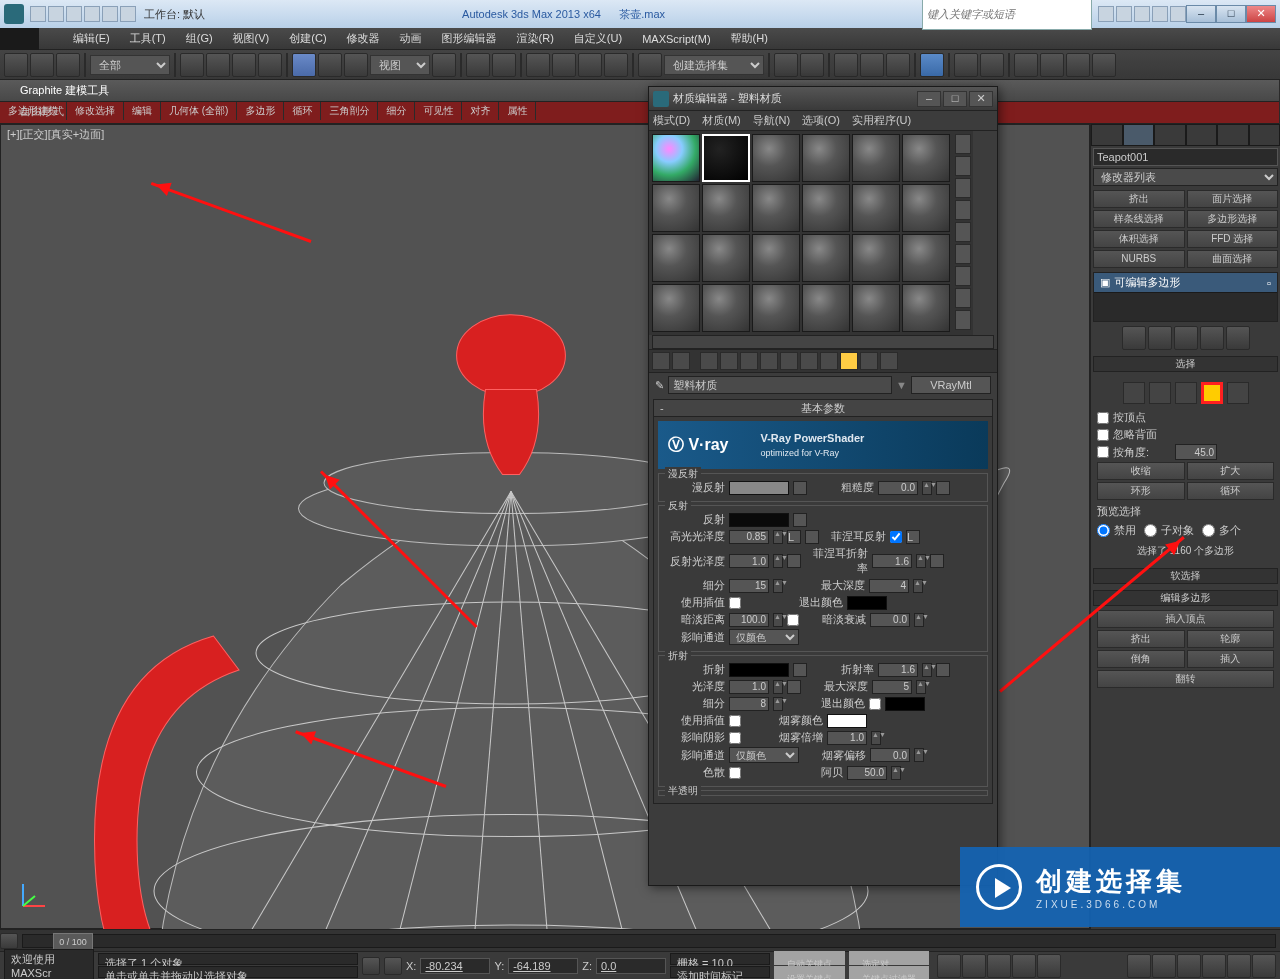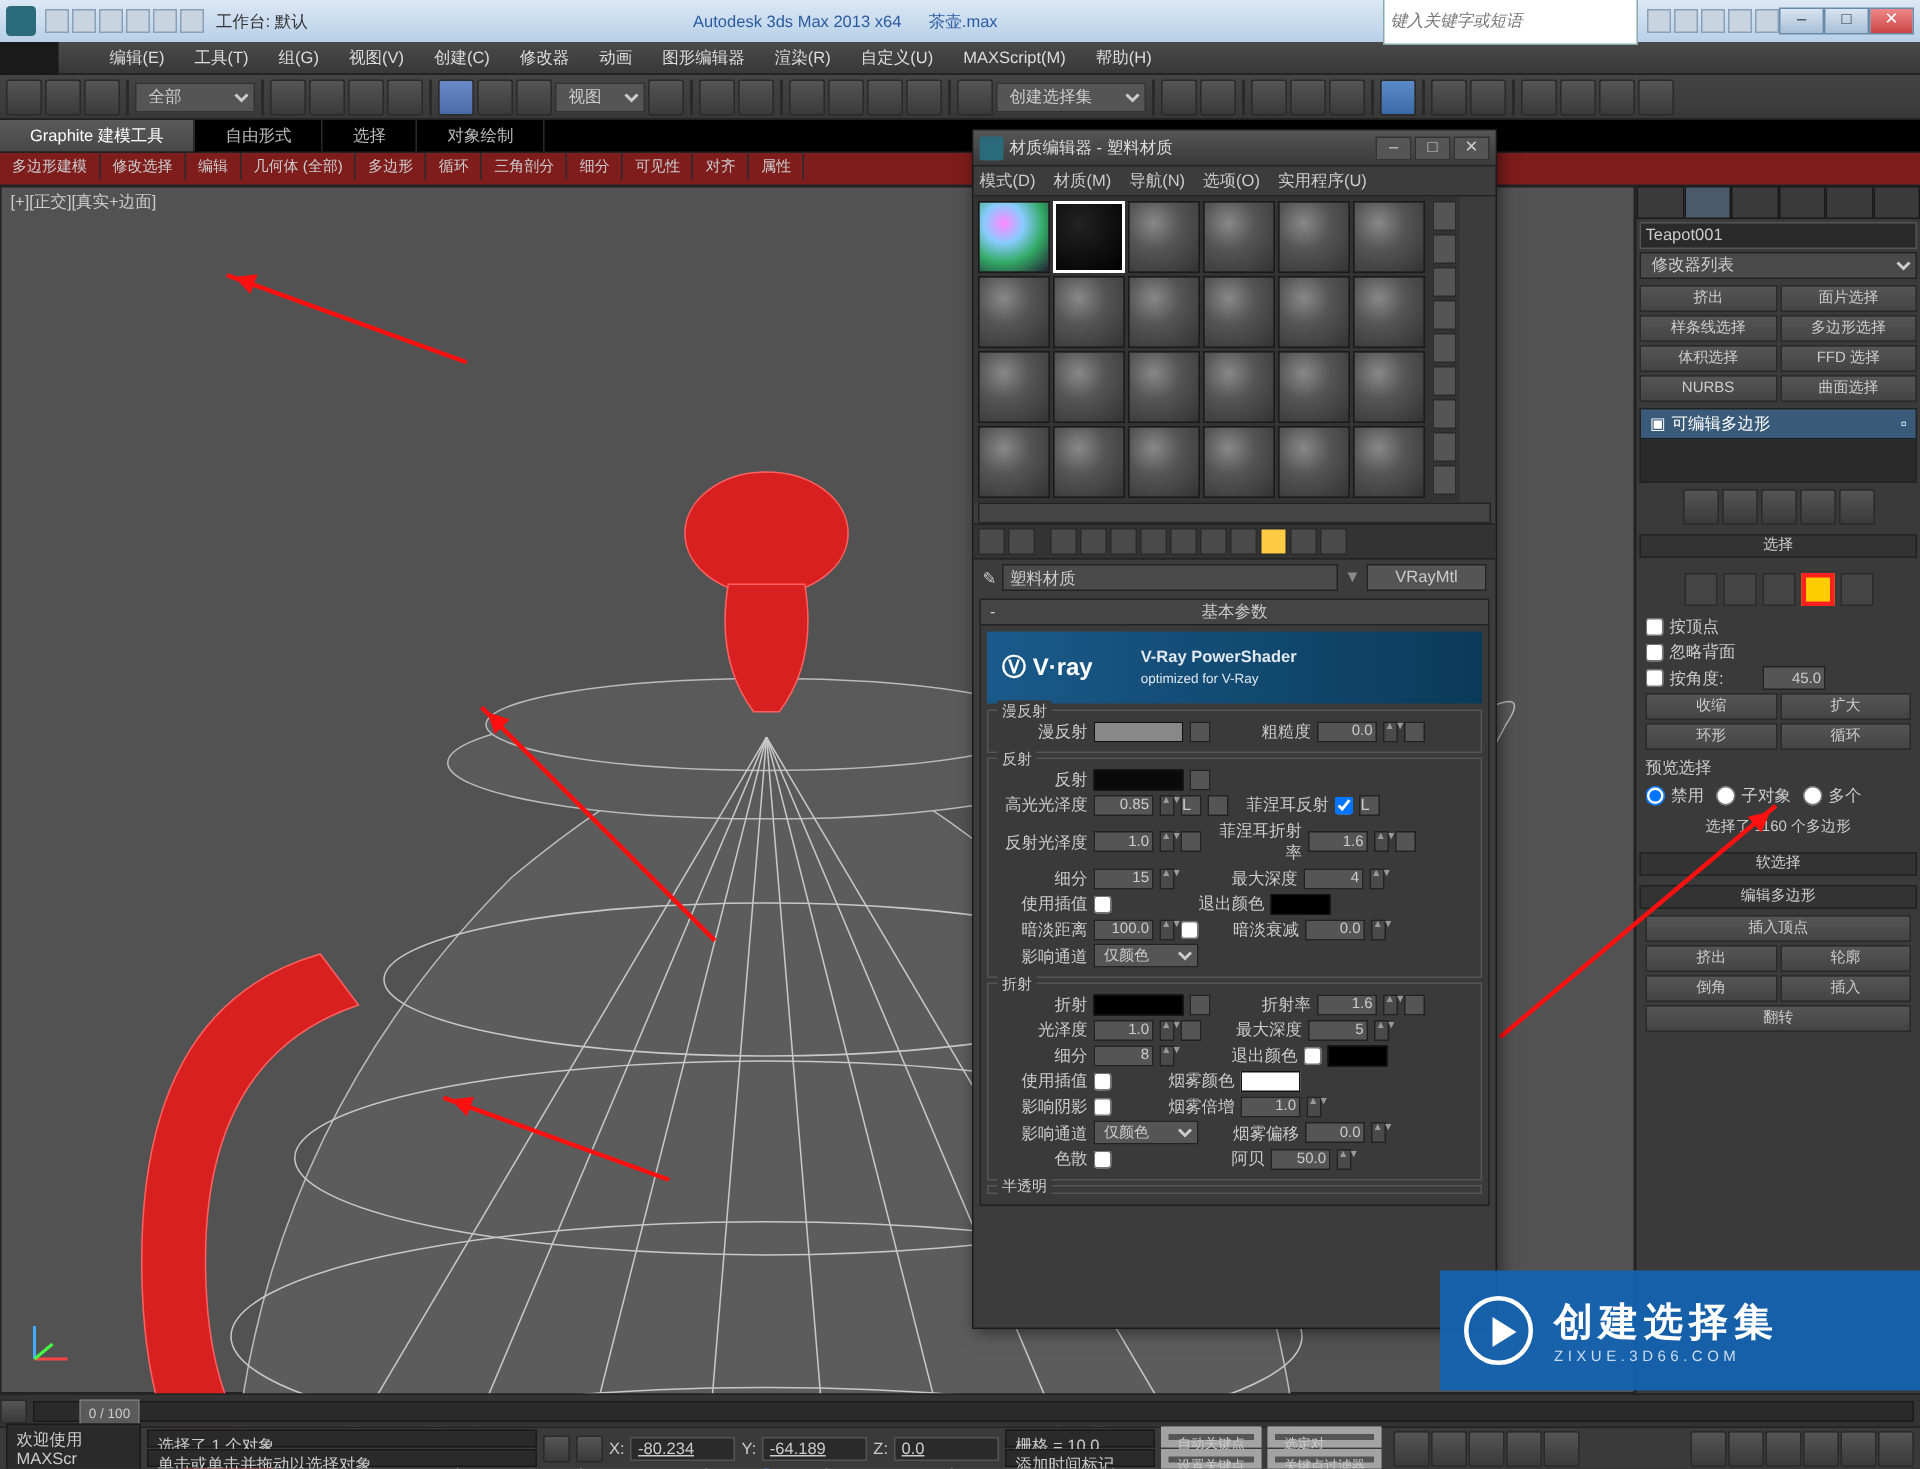--- a/index.html
+++ b/index.html
@@ -12,21 +12,21 @@
 .titlebar .search { width:170px; height:32px; background:#fff; border:1px solid #8aa; color:#999; padding:0 4px; font-style:italic; }
 .titlebar .winbtns { display:flex; margin-left:auto; }
 .titlebar .winbtn { width:30px; height:18px; background:linear-gradient(#d8e4f0,#a8c0d8); border:1px solid #6a8aa8; text-align:center; line-height:14px; color:#234; }
 .titlebar .winbtn.close { background:linear-gradient(#e88,#c44); color:#fff; }
 .menubar { height:22px; background:linear-gradient(#4a4a4a,#383838); display:flex; align-items:center; padding:0 24px; border-bottom:1px solid #222;margin-left:39px; }
 .menubar .mi { padding:0 10px; color:#ddd; cursor:pointer; }
 .toolbar { height:30px; background:linear-gradient(#444,#383838); display:flex; align-items:center; padding:0 4px; gap:2px; border-bottom:1px solid #222; }
 .tbbtn { width:24px; height:24px; background:linear-gradient(#555,#3a3a3a); border:1px solid #2a2a2a; border-radius:2px; }
 .tbsel { height:20px; background:#555; color:#ccc; border:1px solid #333; padding:0 4px; }
 .tbsep { width:2px; height:24px; background:#2a2a2a; margin:0 2px; }
-.ribbon { height:22px; background:#000000; display:flex; border-bottom:1px solid #222; }
+.ribbon { height:22px; background:#b91c1c; display:flex; border-bottom:1px solid #222;flex-direction:column; }
 .ribtab { padding:3px 20px; color:#bbb; border-right:1px solid #2a2a2a; }
 .ribtab.active { background:linear-gradient(#5a5a5a,#484848); color:#fff; }
 .ribbon2 { height:22px; background:#7f1d1d; display:flex; align-items:flex-start; border-bottom:1px solid #222; }
 .ribbon2 .r2i { padding:2px 8px; color:#ccc; border-right:1px solid #2a2a2a; font-size:10px; }
 .main { position:absolute; top:124px; left:0; right:0; bottom:50px; display:flex; }
 .viewport { flex:1; background:#525252; position:relative; border:1px solid #222; }
 .viewport-label { position:absolute; top:2px; left:6px; color:#ccc; font-size:11px; }
 .viewport-canvas { position:absolute; inset:18px 0 0 0; }
 .sidepanel { width:190px; background:#3a3a3a; border-left:1px solid #222; display:flex; flex-direction:column; }
 .sp-tabs { height:22px; background:#2a2a2a; display:flex; }
@@ -94,21 +94,21 @@
 .arrow { position:absolute; background:#ff1010; transform-origin:left center; height:3px; }
 .arrow::after { content:""; position:absolute; right:-2px; top:-5px; border:7px solid transparent; border-left:14px solid #ff1010; }
 
 .timeline { position:absolute; left:0; right:0; bottom:28px; height:22px; background:#333; border-top:1px solid #222; display:flex; align-items:center; }
 .tl-track { flex:1; height:14px; background:#2a2a2a; border:1px solid #1a1a1a; margin:0 4px; position:relative; }
 .tl-cursor { position:absolute; left:30px; top:-2px; width:40px; height:18px; background:#5a5a5a; border:1px solid #777; font-size:9px; text-align:center; color:#ccc; line-height:16px; }
 .statusbar { position:absolute; left:0; right:0; bottom:0; height:28px; background:#3a3a3a; border-top:1px solid #222; display:flex; align-items:center; padding:0 4px; gap:4px; font-size:10px; }
 .sb-box { background:#2a2a2a; border:1px solid #1a1a1a; padding:2px 6px; color:#ccc; }
 .sb-coord { background:#2a2a2a; border:1px solid #555; padding:1px 4px; color:#ccc; width:70px;text-decoration:underline; }
 .sb-block { display:flex; flex-direction:column; gap:1px; }
-.sb-btn { height:14px; background:#555; border:5px solid #a3a3a3; color:#ccc; padding:0 6px; font-size:9px; }
+.sb-btn { height:14px; background:#555; border:7px solid #a3a3a3; color:#ccc; padding:0 6px; font-size:9px; }
 
 .watermark { position:absolute; right:0; bottom:52px; width:320px; height:80px; background:rgba(20,100,180,0.92); display:flex; align-items:center; gap:14px; padding:0 16px; }
 .watermark .play { width:46px; height:46px; border:3px solid #fff; border-radius:50%; position:relative; }
 .watermark .play::after { content:""; position:absolute; left:16px; top:11px; border:10px solid transparent; border-left:16px solid #fff; }
 .watermark .txt { color:#fff; }
 .watermark .cn { font-size:26px; font-weight:bold; letter-spacing:4px; }
 .watermark .en { font-size:10px; letter-spacing:3px; color:#cde; }
 .axes { position:absolute; left:18px; bottom:18px; width:30px; height:30px; }
 </style>
 </head>

